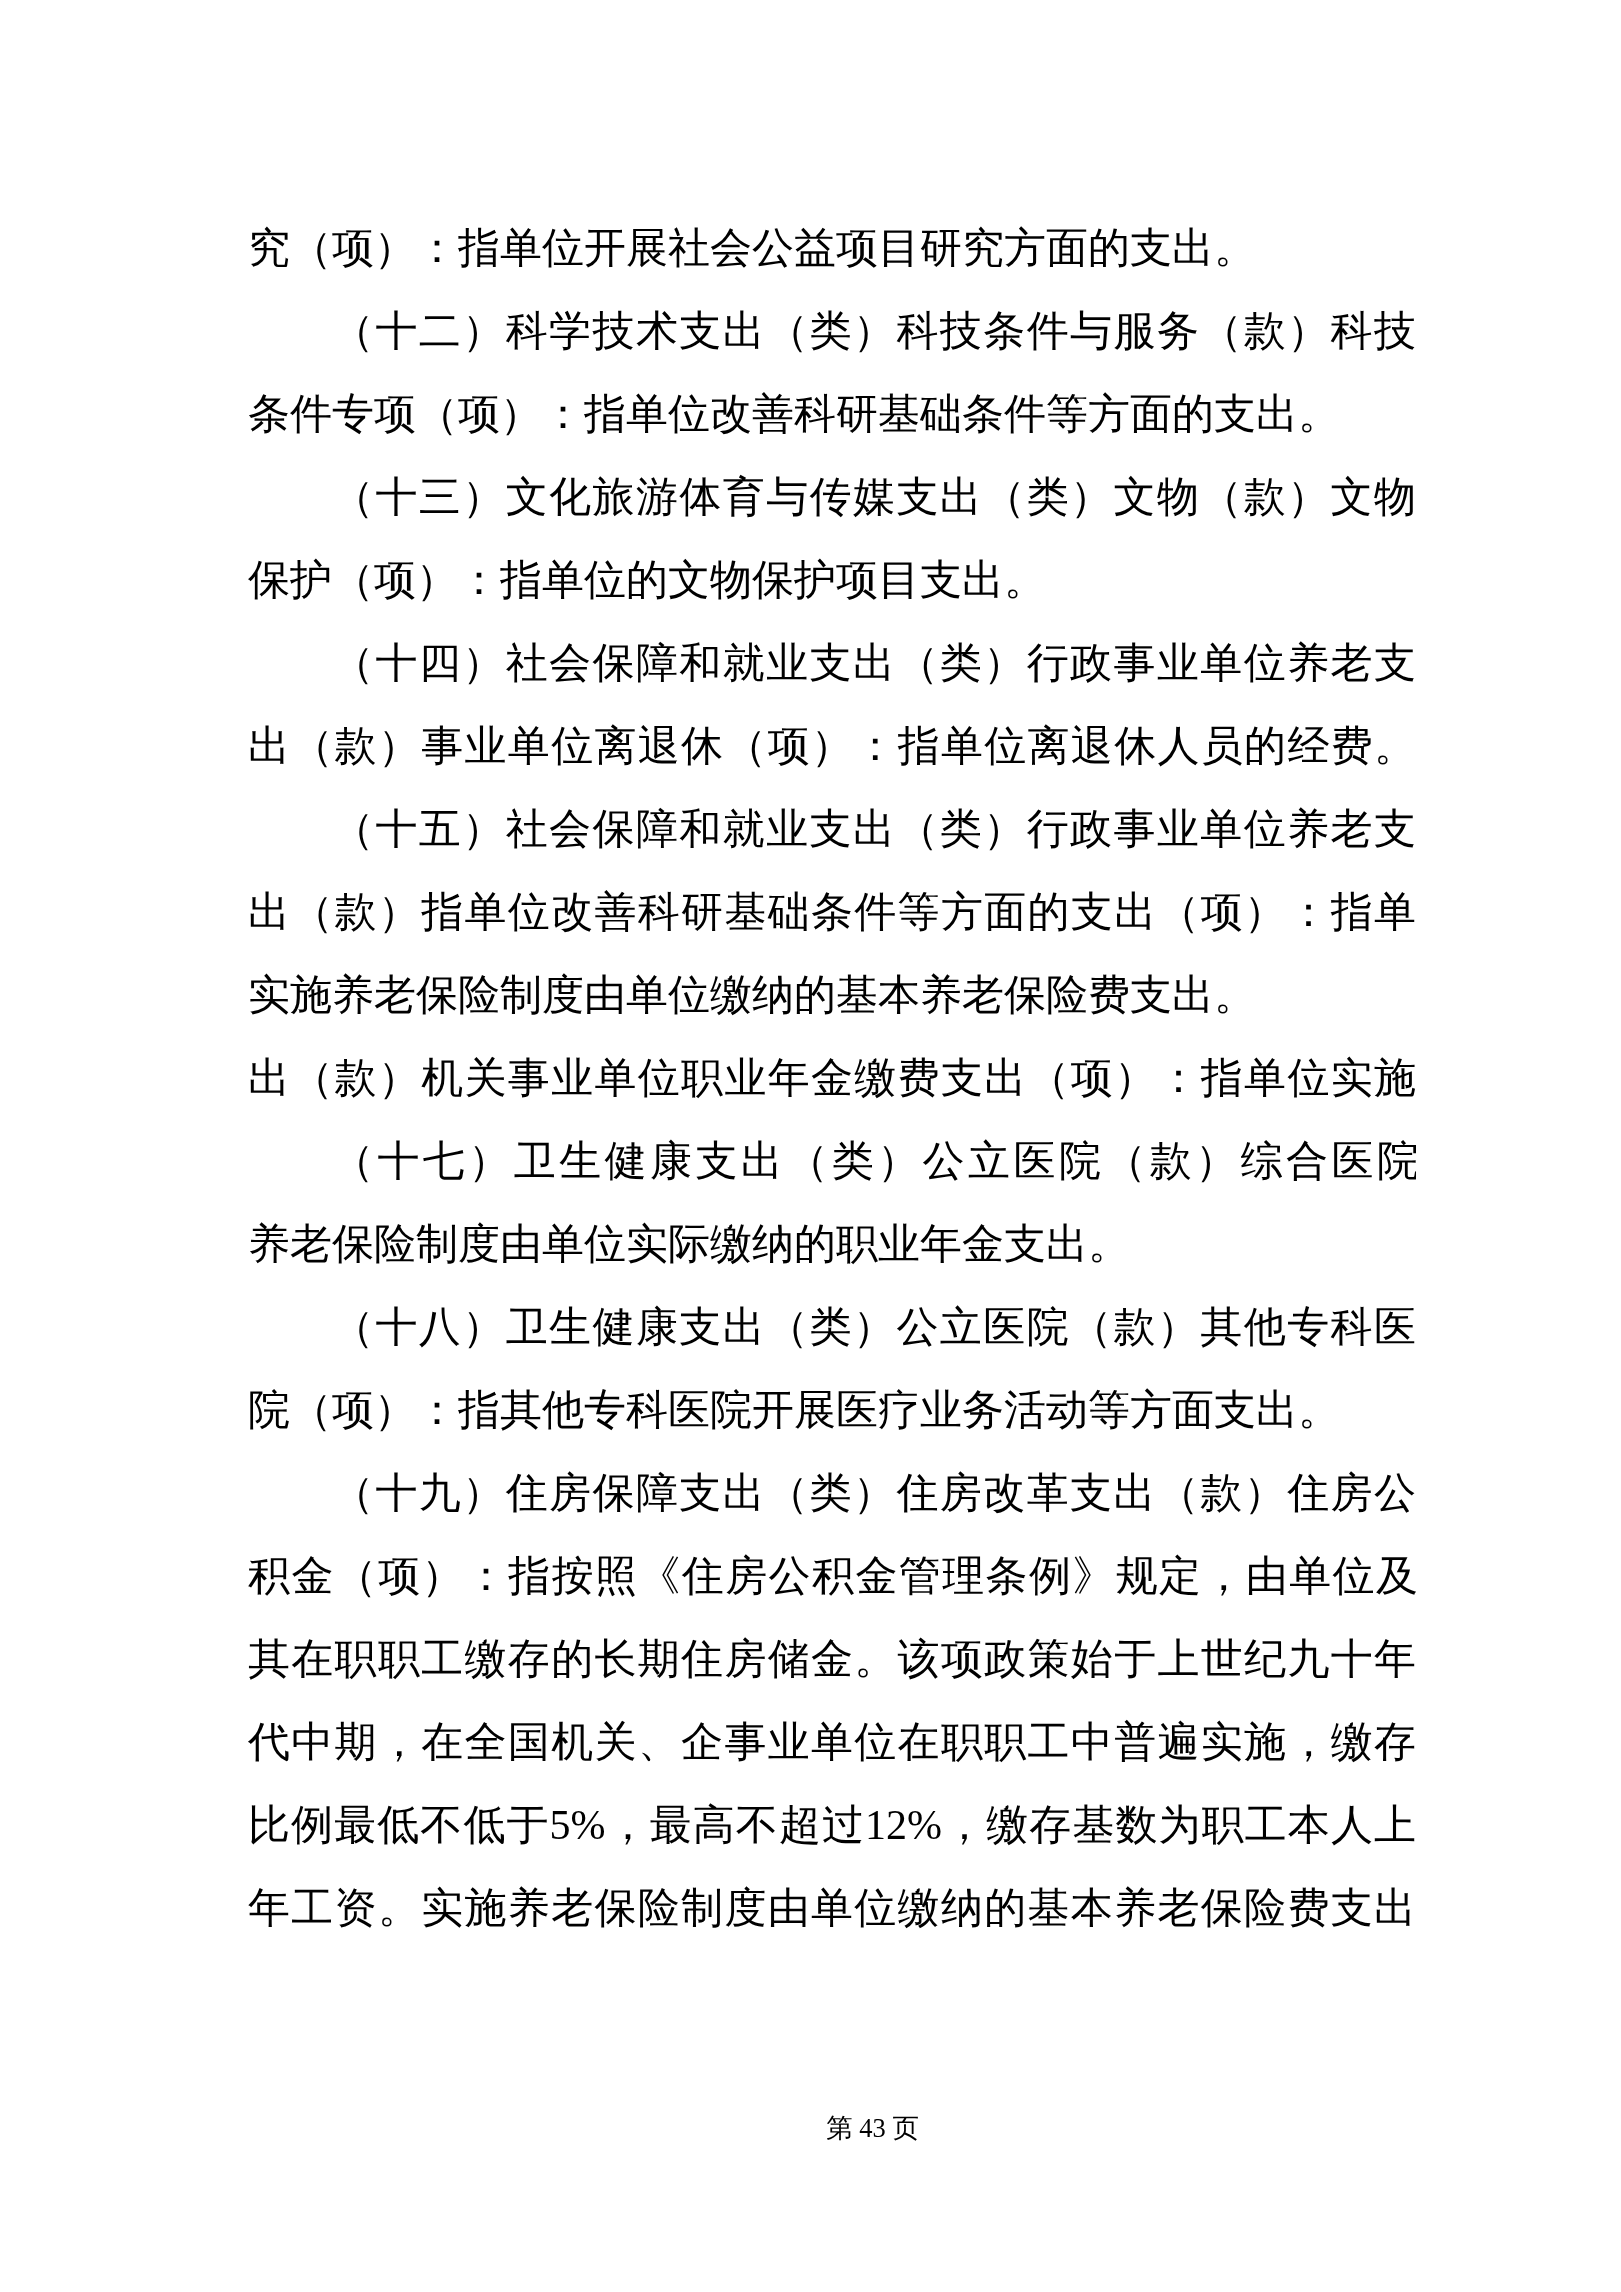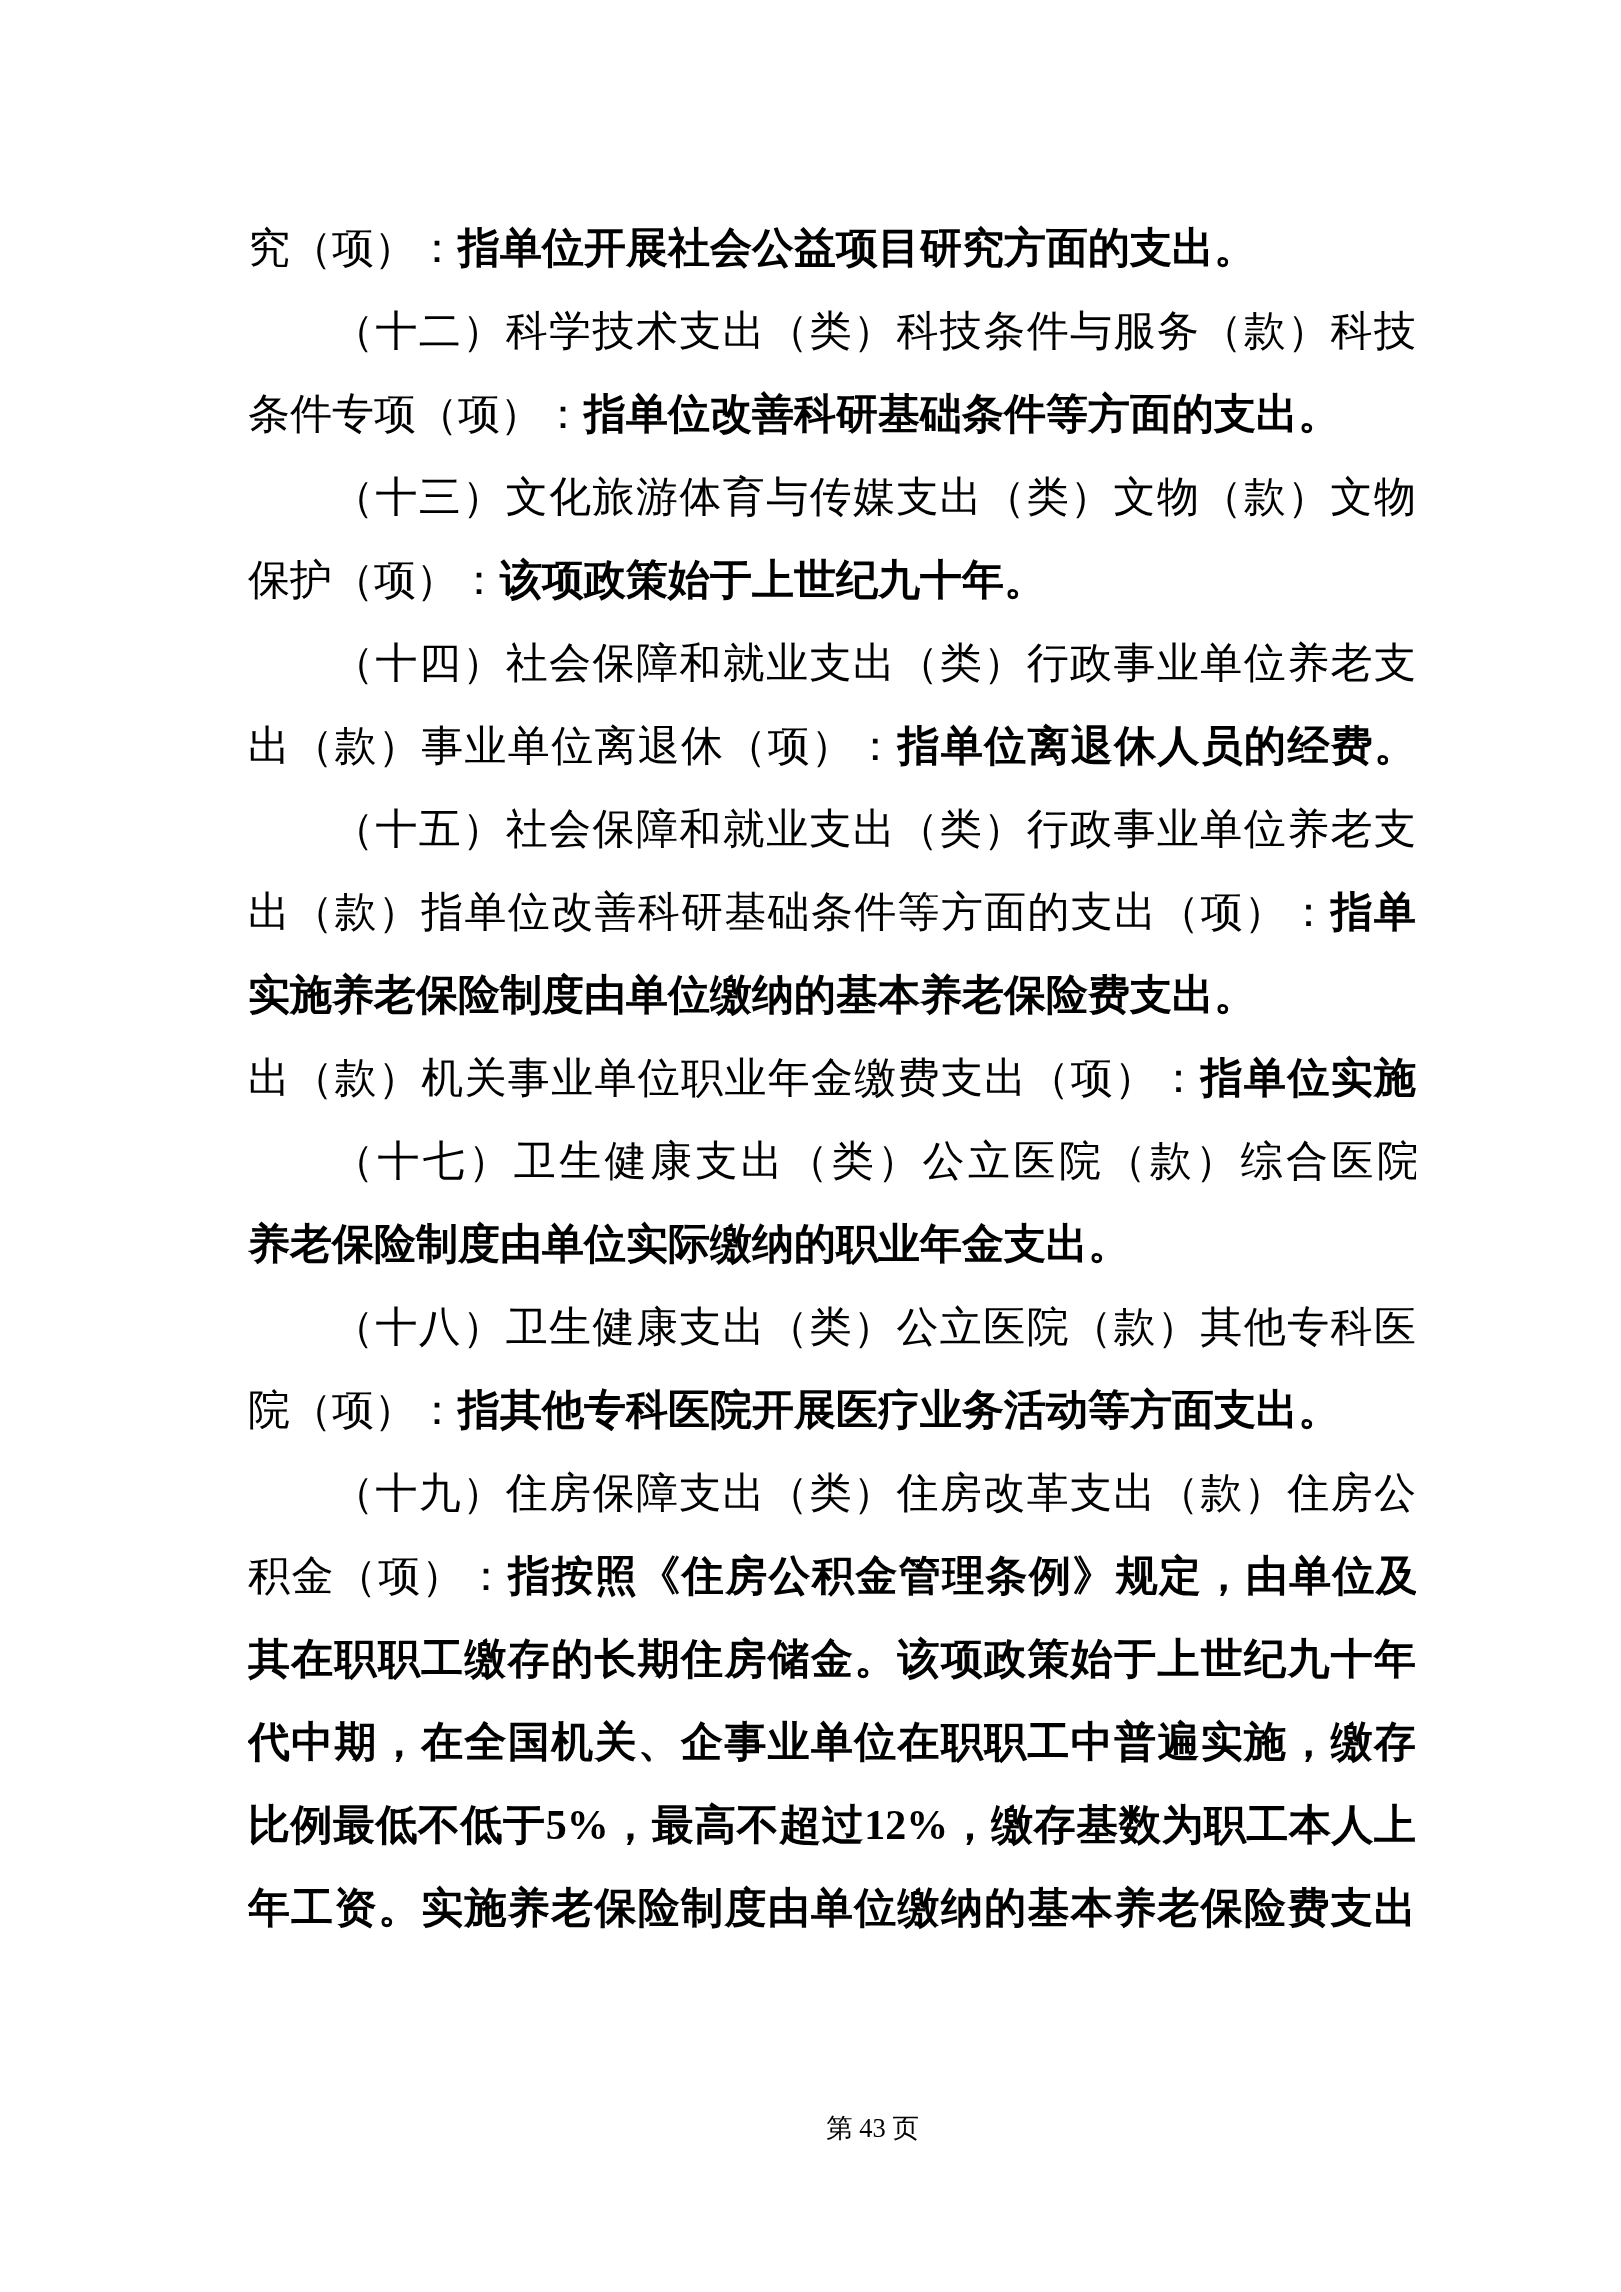--- a/index.html
+++ b/index.html
@@ -34,42 +34,42 @@
     text-justify: inter-ideograph;
     overflow: hidden;
     white-space: normal;
   }
   .line.fill {
     text-align-last: justify;
   }
   .line.indent {
     text-indent: 84px;
   }
-  .seg { font-weight: 700; }
+  .seg { font-weight: 400; }
   .seg.bold { font-weight: 400; }
   .page-footer {
     position: absolute;
     top: 2113px;
     left: 62px;
     width: 1621px;
     text-align: center;
     font-size: 26.5px;
     line-height: 31px;
   }
 </style>
 </head>
 <body>
 
 <div class="page">
   <main class="doc">
       <div class="line"><span class="seg bold">究（项）：</span><span class="seg">指单位开展社会公益项目研究方面的支出。</span></div>
       <div class="line indent fill"><span class="seg bold">（十二）科学技术支出（类）科技条件与服务（款）科技</span></div>
       <div class="line"><span class="seg bold">条件专项（项）：</span><span class="seg">指单位改善科研基础条件等方面的支出。</span></div>
       <div class="line indent fill"><span class="seg bold">（十三）文化旅游体育与传媒支出（类）文物（款）文物</span></div>
-      <div class="line"><span class="seg bold">保护（项）：</span><span class="seg">该项政策始于上世纪九十年。</span></div>
+      <div class="line"><span class="seg bold">保护（项）：</span><span class="seg">指单位的文物保护项目支出。</span></div>
       <div class="line indent fill"><span class="seg bold">（十四）社会保障和就业支出（类）行政事业单位养老支</span></div>
       <div class="line fill"><span class="seg bold">出（款）事业单位离退休（项）：</span><span class="seg">指单位离退休人员的经费。</span></div>
       <div class="line indent fill"><span class="seg bold">（十五）社会保障和就业支出（类）行政事业单位养老支</span></div>
       <div class="line fill"><span class="seg bold">出（款）指单位改善科研基础条件等方面的支出（项）：</span><span class="seg">指单位</span></div>
       <div class="line"><span class="seg">实施养老保险制度由单位缴纳的基本养老保险费支出。</span></div>
       <div class="line fill"><span class="seg bold">出（款）机关事业单位职业年金缴费支出（项）：</span><span class="seg">指单位实施</span></div>
       <div class="line indent fill" style="letter-spacing: -2.9px;"><span class="seg bold">（十七）卫生健康支出（类）公立医院（款）综合医院（项）：</span></div>
       <div class="line"><span class="seg">养老保险制度由单位实际缴纳的职业年金支出。</span></div>
       <div class="line indent fill"><span class="seg bold">（十八）卫生健康支出（类）公立医院（款）其他专科医</span></div>
       <div class="line"><span class="seg bold">院（项）：</span><span class="seg">指其他专科医院开展医疗业务活动等方面支出。</span></div>

